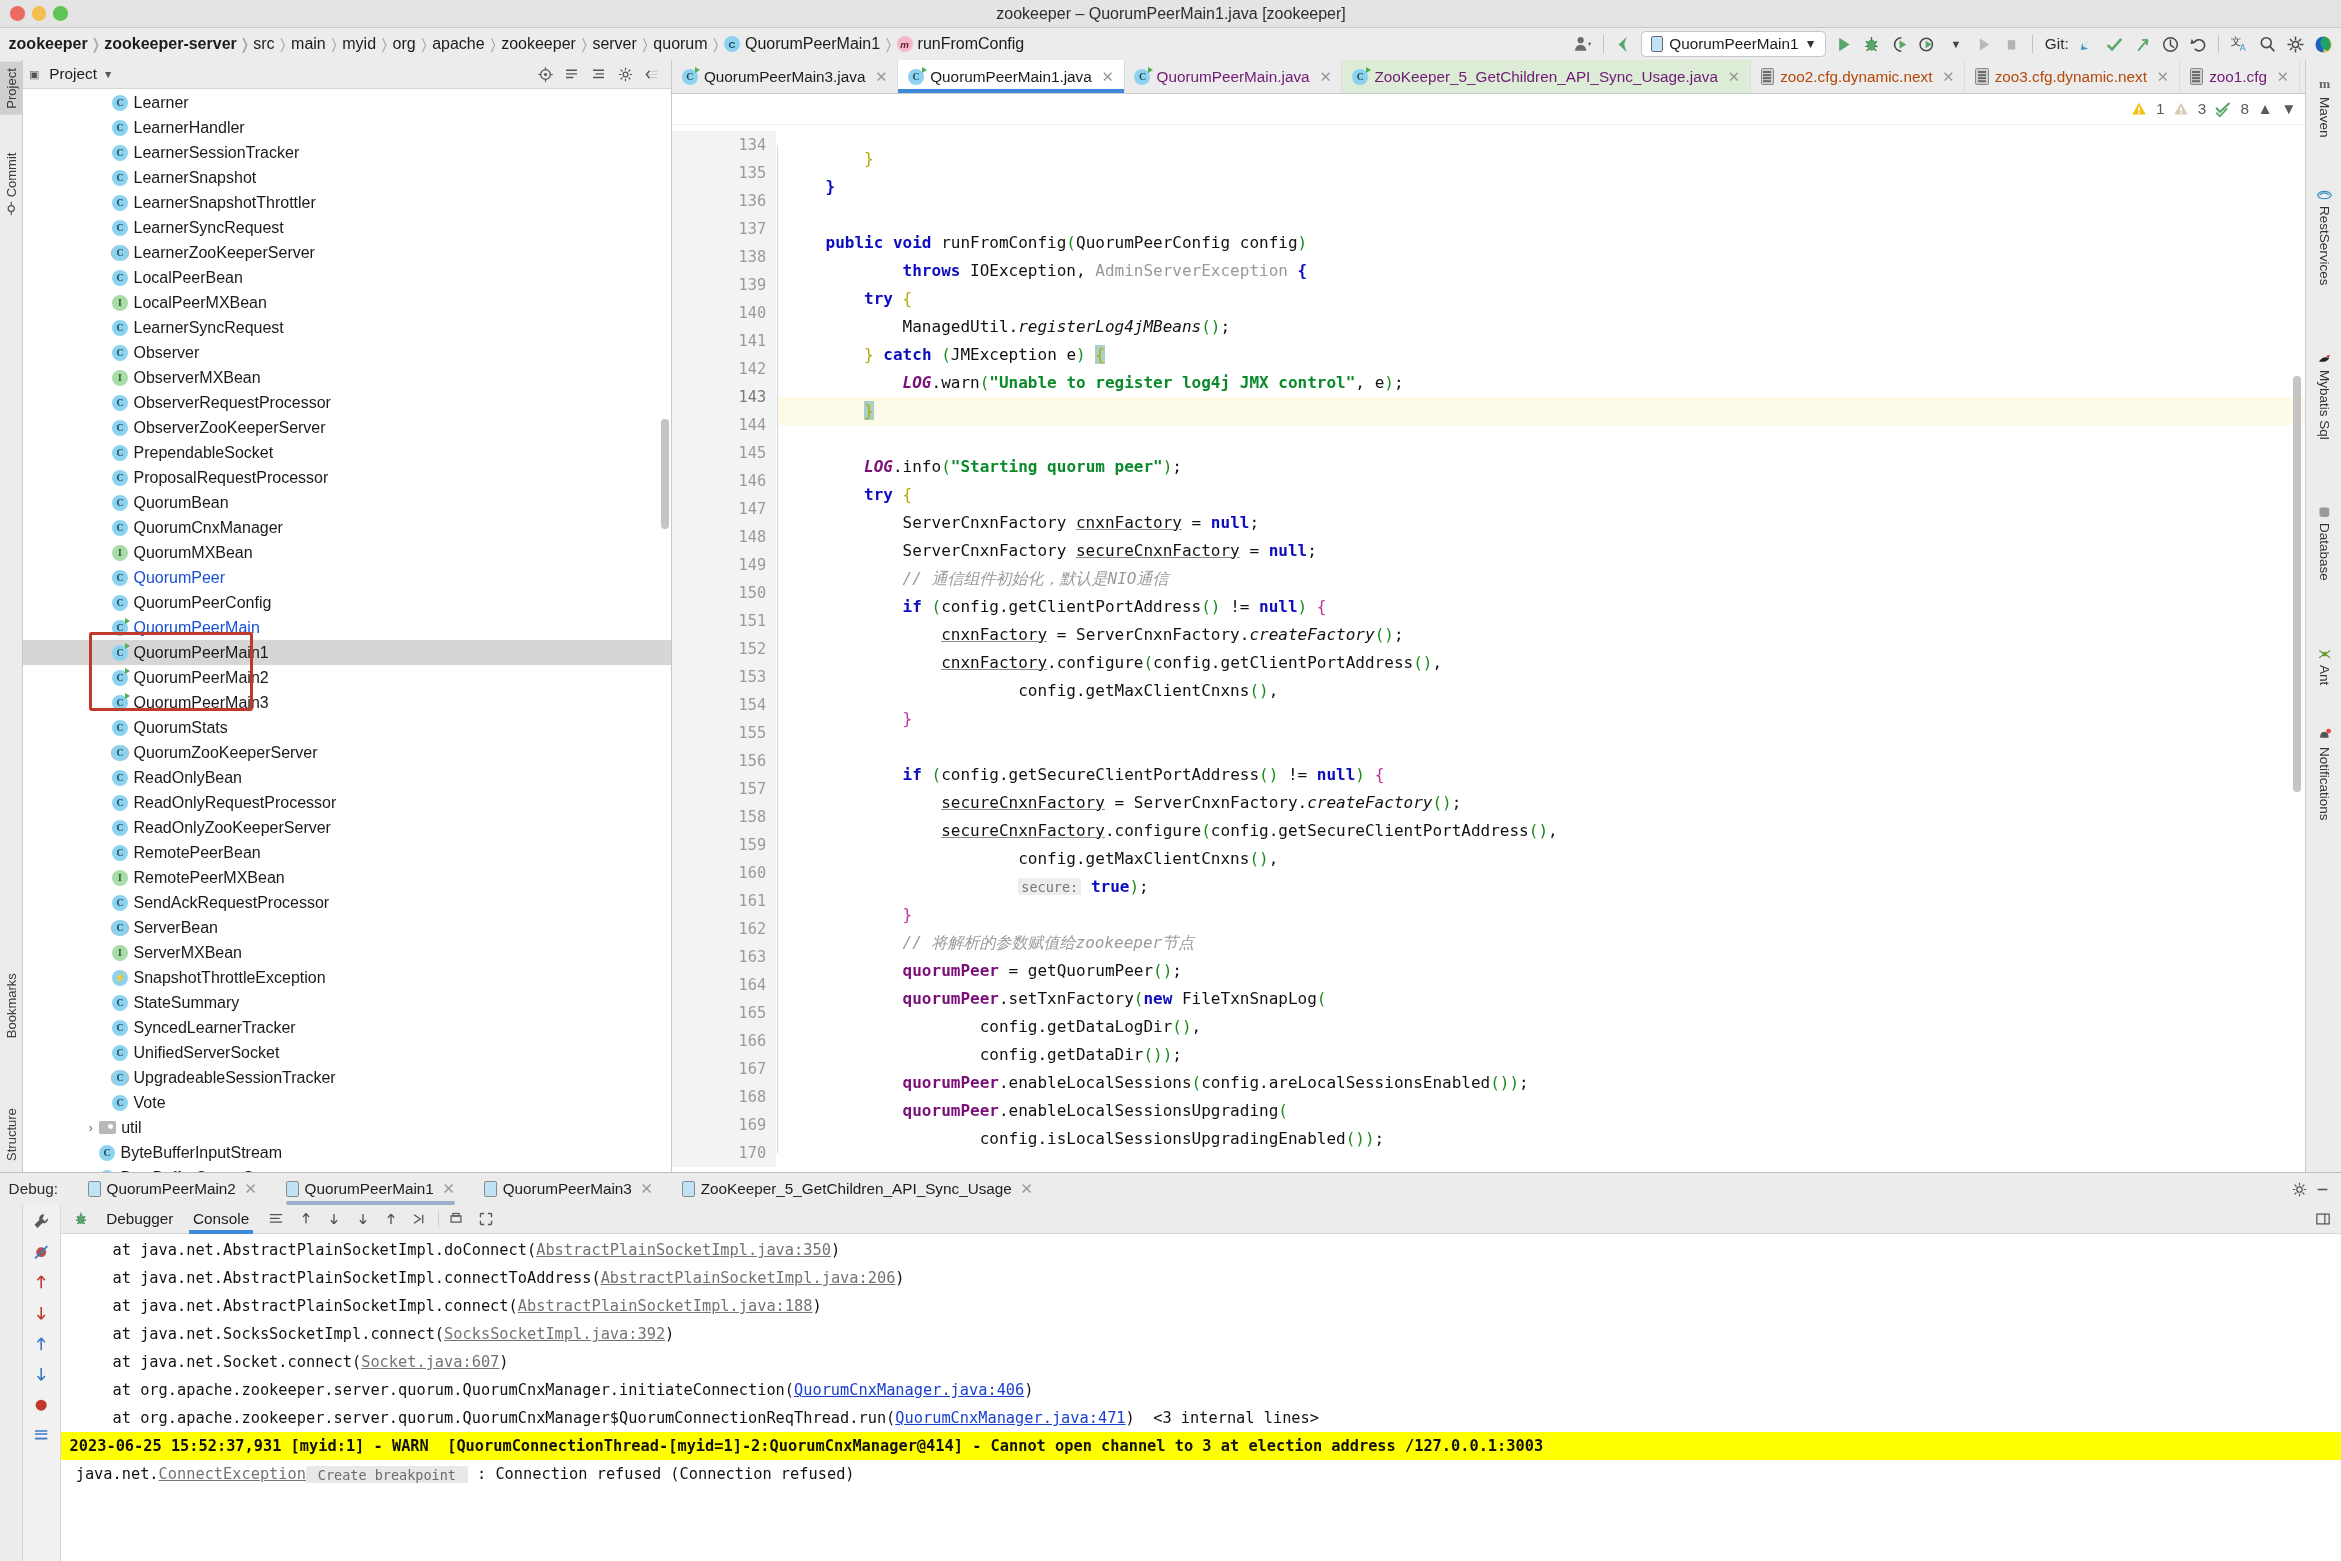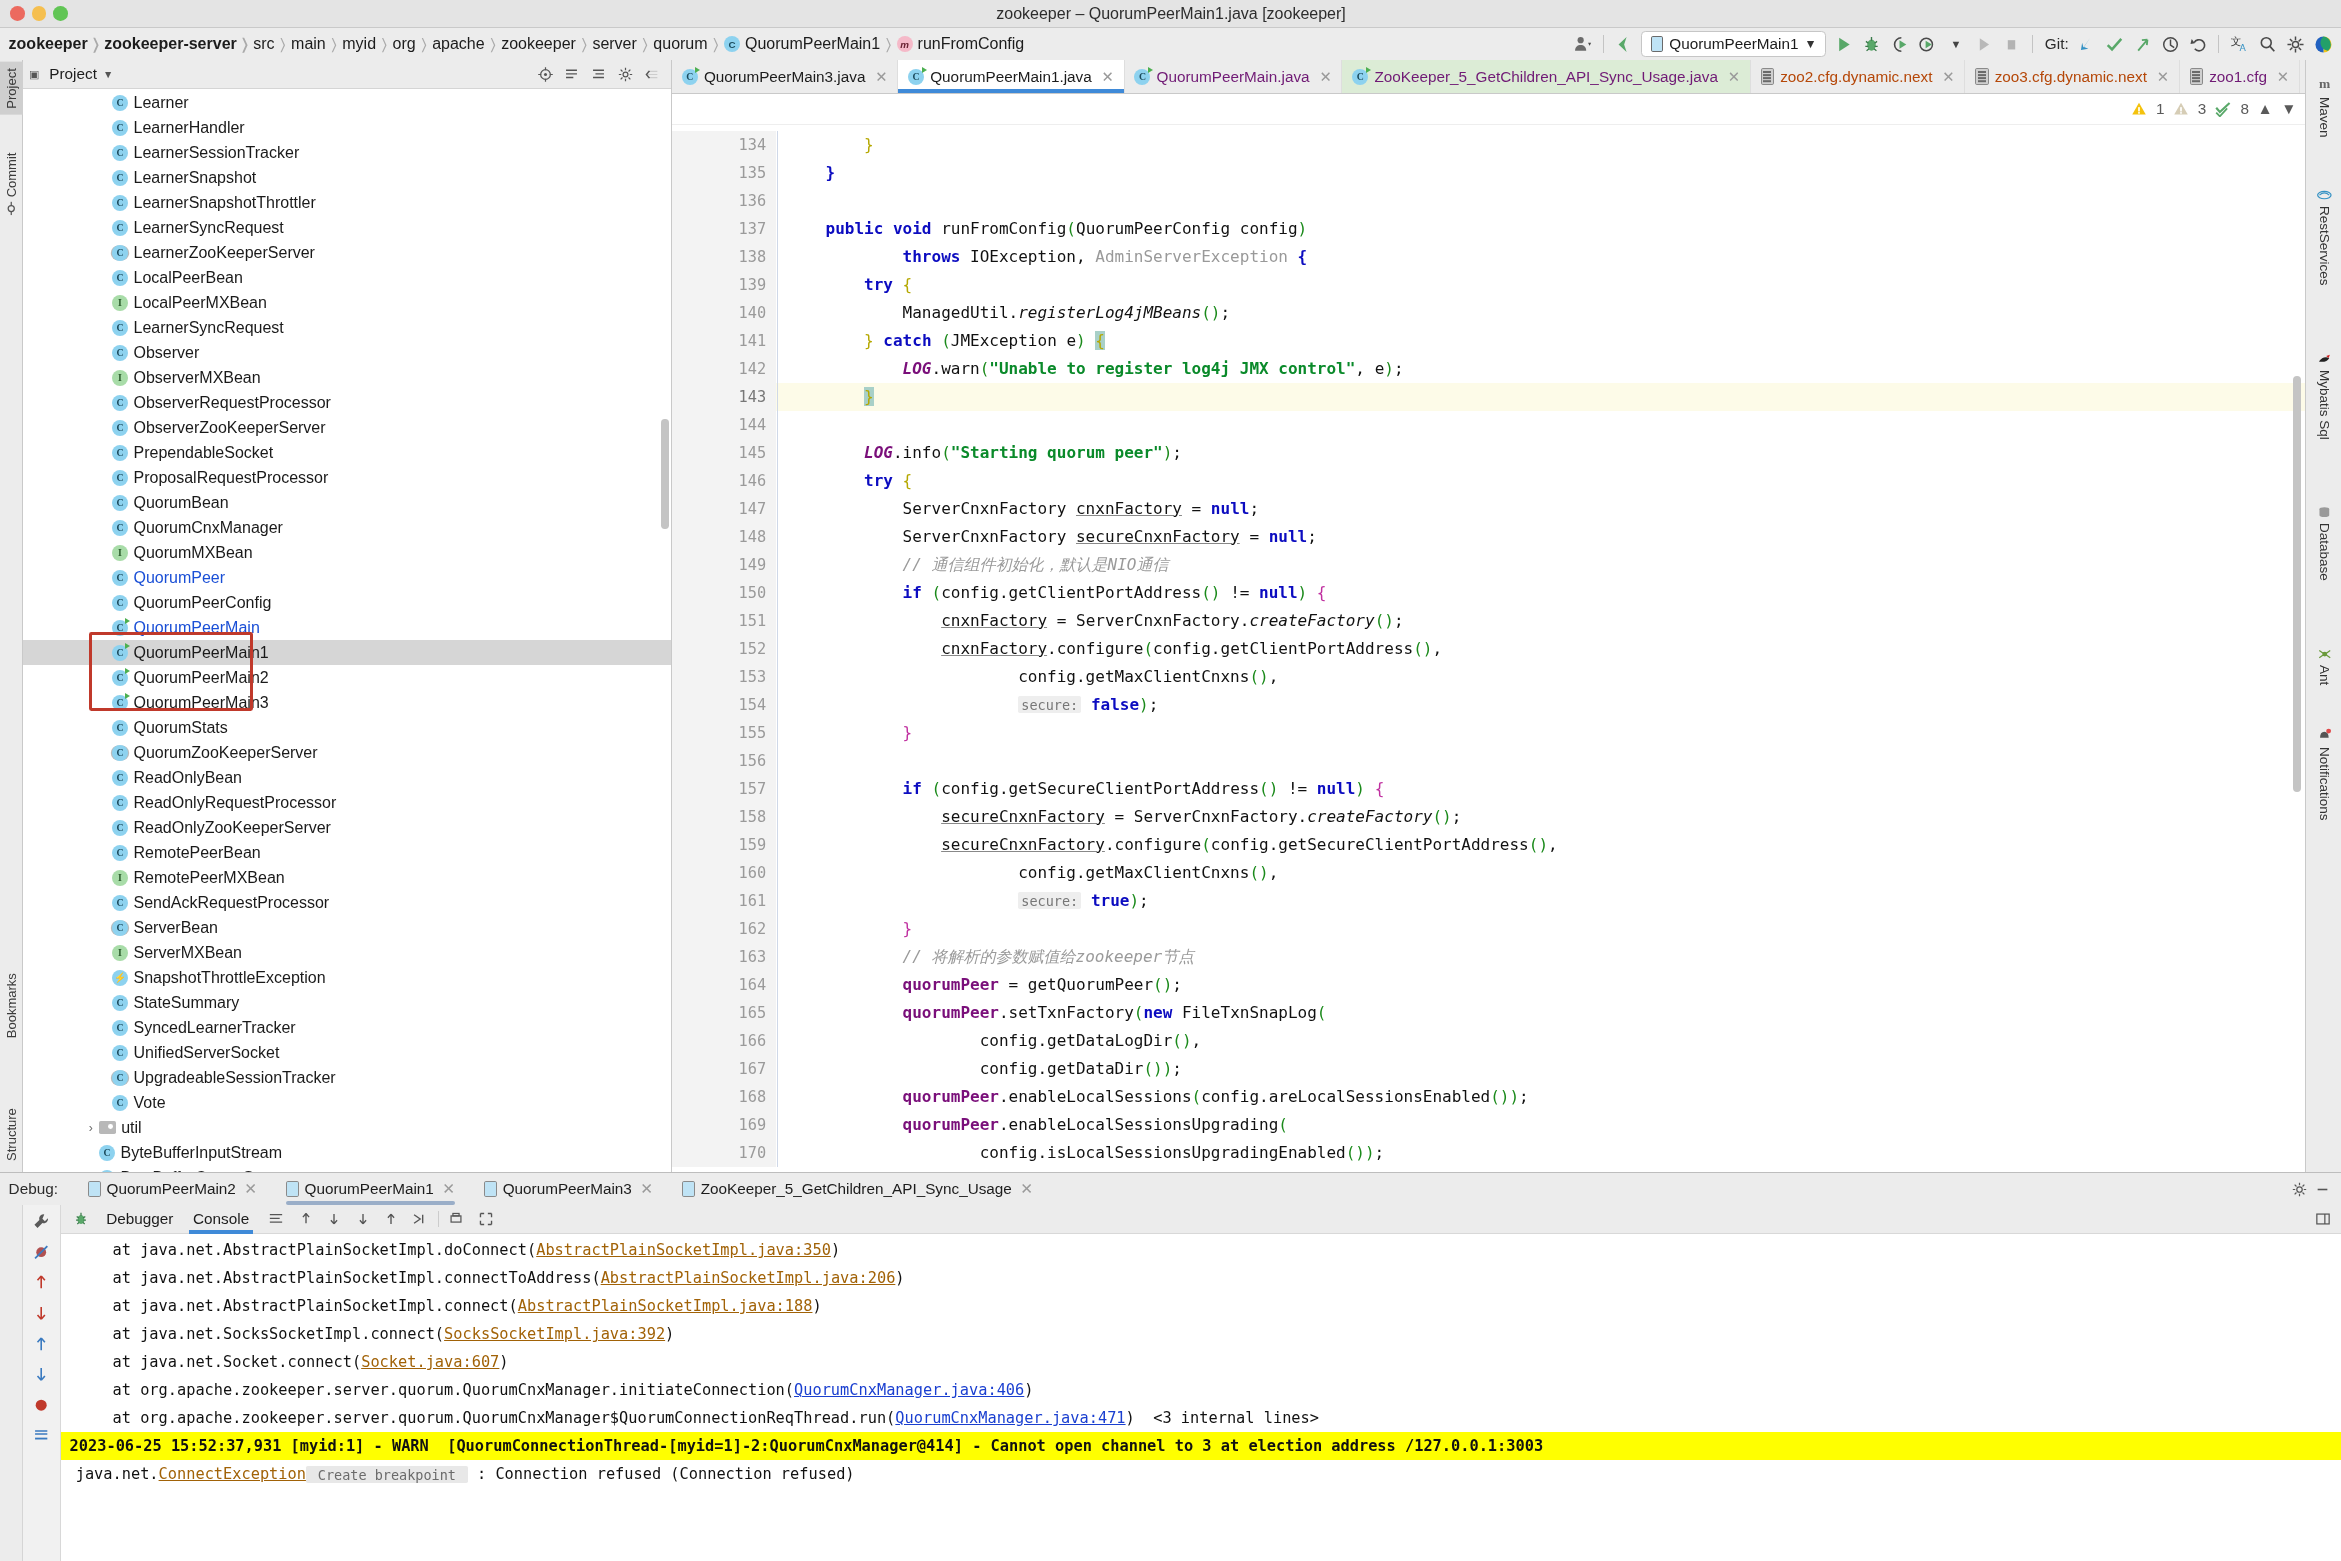--- a/index.html
+++ b/index.html
@@ -167,21 +167,21 @@
   .dbg-main { flex:1; display:flex; min-height:0;}
   .dbg-vstrip { width:23px; flex:0 0 23px; background:#ececec; position:relative; border-right:0.6px solid #d5d5d5;}
   .dbg-toolcol { width:38px; flex:0 0 38px; background:#f1f1f1; border-right:0.6px solid #d8d8d8; display:flex; flex-direction:column; align-items:center; padding-top:7.3px; gap:12.2px;}
   .dbg-content { flex:1; display:flex; flex-direction:column; min-width:0; background:#fff;}
   .dbg-subtabs { height:29px; background:#ececec; display:flex; align-items:center; gap:0; padding-left:4.9px; border-bottom:0.6px solid #d8d8d8;}
   .dsub { padding:0 9.8px; font-size:15.3px; color:#1c1c1c; height:29px; display:flex; align-items:center; position:relative;}
   .dsub.active::after{content:"";position:absolute;left:6.1px;right:6.1px;bottom:0;height:3.1px;background:#3f8ad8;}
   .console { flex:1; background:#fff; overflow:hidden; font-family:"DejaVu Sans Mono", monospace; font-size:15.3px; padding-top:2.4px;}
   .conline { height:28px; line-height:28px; white-space:pre; padding-left:14.7px; color:#111;}
   .conline.warnhl { background:#ffff00; padding-left:8.6px; font-weight:bold;}
-  .lnk { color:#a16207; text-decoration:underline; }
+  .lnk { color:#737373; text-decoration:underline; }
   .lnkb { color:#1a3fd0; text-decoration:underline; }
   .bkpt { background:#e8e8e8; color:#6b6b6b; font-size:13.5px; padding:0.6px 3.7px; border-radius:1.8px;}
   svg { display:block; }
 </style>
 </head>
 <body>
 
 <div class="app">
 
   <div class="titlebar">
@@ -721,21 +721,20 @@
             <div class="cline"></div>
             <div class="cline">        <span class="fld">LOG</span>.info<span class="par">(</span><span class="s">"Starting quorum peer"</span><span class="par">)</span>;</div>
             <div class="cline">        <span class="k">try</span> <span class="brc">{</span></div>
             <div class="cline">            ServerCnxnFactory <span class="undl">cnxnFactory</span> = <span class="k">null</span>;</div>
             <div class="cline">            ServerCnxnFactory <span class="undl">secureCnxnFactory</span> = <span class="k">null</span>;</div>
             <div class="cline">            <span class="cm">// 通信组件初始化，默认是NIO通信</span></div>
             <div class="cline">            <span class="k">if</span> <span class="par">(</span>config.getClientPortAddress<span class="par">()</span> != <span class="k">null</span><span class="par">)</span> <span class="mag">{</span></div>
             <div class="cline">                <span class="undl">cnxnFactory</span> = ServerCnxnFactory.<span class="mth">createFactory</span><span class="par">()</span>;</div>
             <div class="cline">                <span class="undl">cnxnFactory</span>.configure<span class="par">(</span>config.getClientPortAddress<span class="par">()</span>,</div>
             <div class="cline">                        config.getMaxClientCnxns<span class="par">()</span>,</div>
-            <div class="cline">                        <span class="hint">secure:</span> <span class="k">false</span><span class="par">)</span>;</div>
             <div class="cline">            <span class="mag">}</span></div>
             <div class="cline"></div>
             <div class="cline">            <span class="k">if</span> <span class="par">(</span>config.getSecureClientPortAddress<span class="par">()</span> != <span class="k">null</span><span class="par">)</span> <span class="mag">{</span></div>
             <div class="cline">                <span class="undl">secureCnxnFactory</span> = ServerCnxnFactory.<span class="mth">createFactory</span><span class="par">()</span>;</div>
             <div class="cline">                <span class="undl">secureCnxnFactory</span>.configure<span class="par">(</span>config.getSecureClientPortAddress<span class="par">()</span>,</div>
             <div class="cline">                        config.getMaxClientCnxns<span class="par">()</span>,</div>
             <div class="cline">                        <span class="hint">secure:</span> <span class="k">true</span><span class="par">)</span>;</div>
             <div class="cline">            <span class="mag">}</span></div>
             <div class="cline">            <span class="cm">// 将解析的参数赋值给zookeeper节点</span></div>
             <div class="cline">            <span class="fldb">quorumPeer</span> = getQuorumPeer<span class="par">()</span>;</div>

